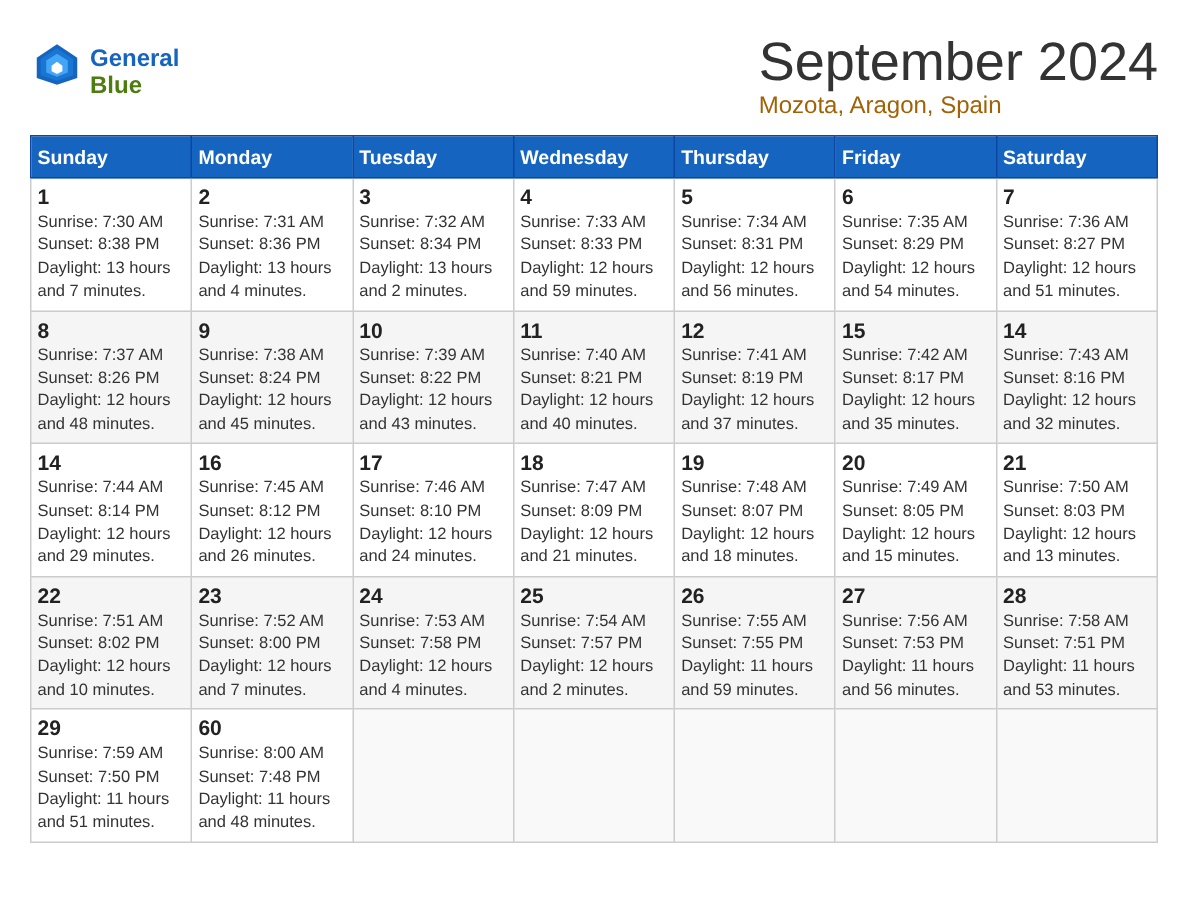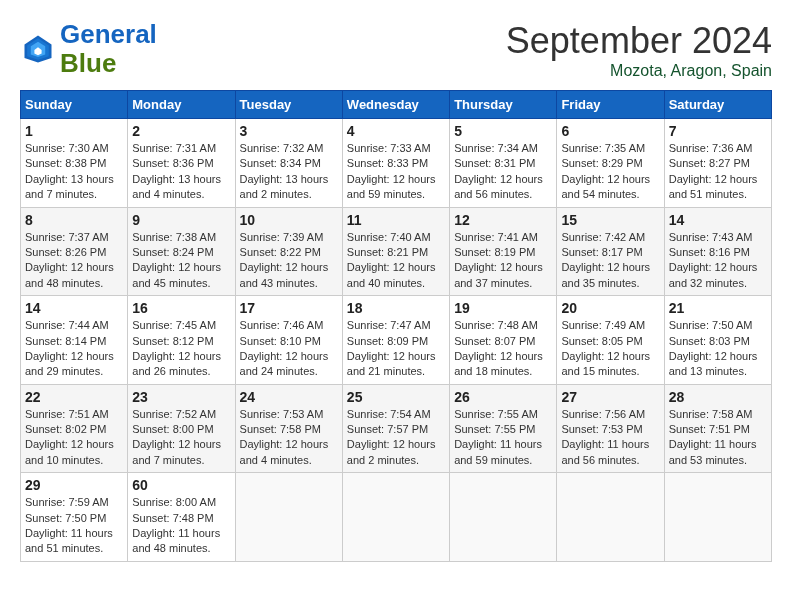--- a/index.html
+++ b/index.html
@@ -14,44 +14,44 @@
       display: flex;
       justify-content: space-between;
       align-items: flex-start;
       margin-bottom: 10px;
     }
     .logo {
       display: flex;
       align-items: center;
     }
     .logo-text {
-      font-size: 26px;
+      font-size: 16px;
       font-weight: bold;
       color: #333;
       line-height: 1.1;
+      margin-top: 11px;
     }
     .logo-text span {
       color: #1565c0;
     }
     .logo-icon {
       width: 36px;
       height: 36px;
       margin-right: 4px;
     }
     .title-block {
-      text-align: right;
     }
     .month-title {
       font-size: 36px;
       color: #333;
       font-weight: normal;
     }
     .location {
       font-size: 16px;
-      color: #14532d;
+      color: #a16207;
     }
     table {
       width: 100%;
       border-collapse: collapse;
       font-size: 11px;
       padding-left: 33px;
     }
     thead tr th {
       background: #1565c0;
       color: #fff;

